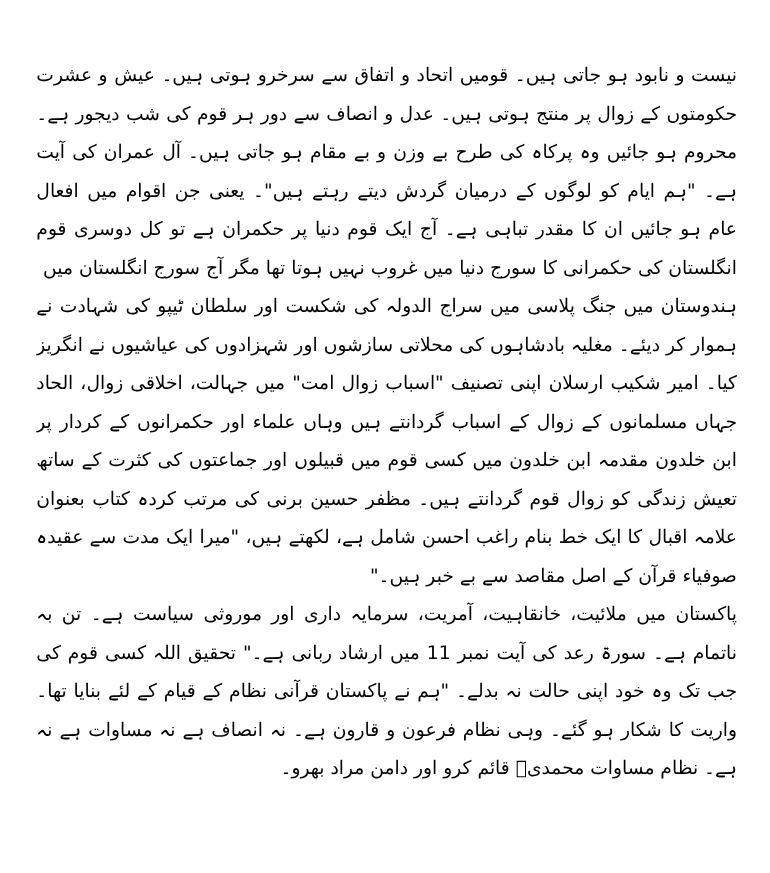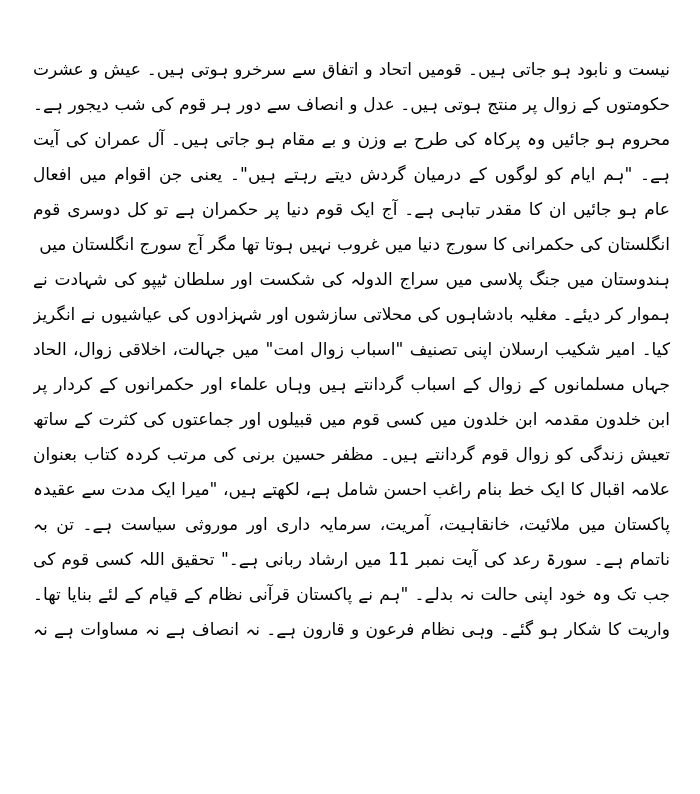--- a/index.html
+++ b/index.html
@@ -51,18 +51,20 @@
     <div class="text-line">ہے۔ "ہم ایام کو لوگوں کے درمیان گردش دیتے رہتے ہیں"۔ یعنی جن اقوام میں افعال ذمیمہ اور اوصاف رذیلہ</div>
     <div class="text-line">عام ہو جائیں ان کا مقدر تباہی ہے۔ آج ایک قوم دنیا پر حکمران ہے تو کل دوسری قوم اس کی جگہ لے لیتی ہے۔</div>
     <div class="text-line para-end">انگلستان کی حکمرانی کا سورج دنیا میں غروب نہیں ہوتا تھا مگر آج سورج انگلستان میں بھی طلوع نہیں ہوتا۔</div>
     <div class="text-line">ہندوستان میں جنگ پلاسی میں سراج الدولہ کی شکست اور سلطان ٹیپو کی شہادت نے مسلمانوں کے زوال کے راستے</div>
     <div class="text-line">ہموار کر دیئے۔ مغلیہ بادشاہوں کی محلاتی سازشوں اور شہزادوں کی عیاشیوں نے انگریز کی حکمرانی کا راستہ ہموار</div>
     <div class="text-line">کیا۔ امیر شکیب ارسلان اپنی تصنیف "اسباب زوال امت" میں جہالت، اخلاقی زوال، الحاد پروری اور قدامت کو</div>
     <div class="text-line">جہاں مسلمانوں کے زوال کے اسباب گردانتے ہیں وہاں علماء اور حکمرانوں کے کردار پر بھی سخت تنقید کرتے ہیں۔</div>
     <div class="text-line">ابن خلدون مقدمہ ابن خلدون میں کسی قوم میں قبیلوں اور جماعتوں کی کثرت کے ساتھ ساتھ حکمرانوں کی پر</div>
     <div class="text-line">تعیش زندگی کو زوال قوم گردانتے ہیں۔ مظفر حسین برنی کی مرتب کردہ کتاب بعنوان "کلیات مکاتیب اقبال" میں</div>
     <div class="text-line">علامہ اقبال کا ایک خط بنام راغب احسن شامل ہے، لکھتے ہیں، "میرا ایک مدت سے عقیدہ ہے کہ علماء اور</div>
+    <div class="text-line para-end">صوفیاء قرآن کے اصل مقاصد سے بے خبر ہیں۔"</div>
     <div class="text-line">پاکستان میں ملائیت، خانقاہیت، آمریت، سرمایہ داری اور موروثی سیاست ہے۔ تن بہ تقدیر کا نظریہ عام ہے۔جو نقش</div>
     <div class="text-line">ناتمام ہے۔ سورۃ رعد کی آیت نمبر 11 میں ارشاد ربانی ہے۔" تحقیق اللہ کسی قوم کی حالت کو نہیں بدلتا</div>
     <div class="text-line">جب تک وہ خود اپنی حالت نہ بدلے۔ "ہم نے پاکستان قرآنی نظام کے قیام کے لئے بنایا تھا۔افسوس ہم فرقہ</div>
     <div class="text-line">واریت کا شکار ہو گئے۔ وہی نظام فرعون و قارون ہے۔ نہ انصاف ہے نہ مساوات ہے نہ امن ہے نہ انسانیت</div>
+    <div class="text-line para-end">ہے۔ نظام مساوات محمدیؐ قائم کرو اور دامن مراد بھرو۔</div>
   </div>
 </div>
 
 </body></html>

